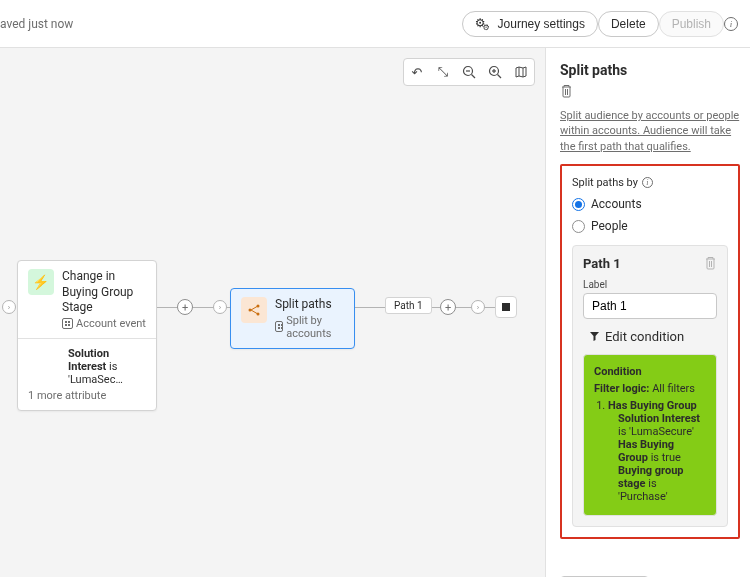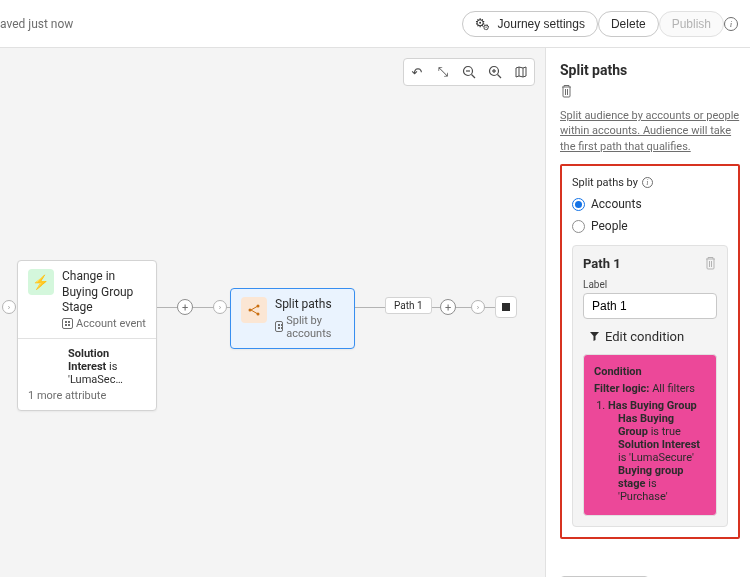--- a/index.html
+++ b/index.html
@@ -57,21 +57,21 @@
   .radio { width: 13px; height: 13px; border: 1px solid #8e8e8e; border-radius: 50%; display: inline-flex; align-items: center; justify-content: center; }
   .radio.checked { border-color: #1473e6; }
   .radio.checked::after { content: ""; width: 7px; height: 7px; background: #1473e6; border-radius: 50%; }
   
   .path-card { background: #f4f4f4; border: 1px solid #e1e1e1; border-radius: 4px; padding: 10px; margin-top: 12px; position: relative; }
   .path-card h4 { font-size: 13px; font-weight: 700; margin-bottom: 8px; }
   .path-trash { position: absolute; top: 10px; right: 10px; color: #b3b3b3; cursor: pointer; }
   .field-label { font-size: 10px; color: #4b4b4b; margin-bottom: 3px; }
   .text-input { width: 100%; border: 1px solid #c8c8c8; border-radius: 4px; padding: 5px 8px; font-size: 12px; background: #fff; }
   .edit-cond { display: flex; align-items: center; gap: 5px; font-size: 13px; margin: 10px 0 10px 6px; cursor: pointer; }
-  .cond-box { background: #ec4899; border: 1px solid #e1e1e1; border-radius: 4px; padding: 10px; font-size: 11px; }
+  .cond-box { background: #84cc16; border: 1px solid #e1e1e1; border-radius: 4px; padding: 10px; font-size: 11px; }
   .cond-box h5 { font-weight: 700; font-size: 11px; margin-bottom: 4px; }
   .cond-box .fl { margin-bottom: 4px; }
   .cond-box ol { padding-left: 14px; }
   .cond-box li { margin-bottom: 2px; }
   .cond-box .ind { padding-left: 10px; }
   
   .add-path-btn { display: inline-flex; align-items: center; gap: 5px; border: 1px solid #c8c8c8; background: #fff; border-radius: 4px; padding: 5px 10px; font-size: 12px; cursor: pointer; margin-top: 10px; }
   .plus-filled { width: 14px; height: 14px; background: #6e6e6e; color: #fff; border-radius: 50%; display: inline-flex; align-items: center; justify-content: center; font-size: 11px; line-height: 1; }
   
   svg { display: block; }
@@ -208,22 +208,22 @@
               <path d="M1 1 h9 L6.5 5 v4 l-2 1 V5 Z" fill="#2c2c2c"></path>
             </svg>
           <span>Edit condition</span>
         </div>
         <div class="cond-box">
           <h5>Condition</h5>
           <div class="fl"><strong>Filter logic:</strong><span> All filters</span></div>
           <ol>
             <li>
               <strong>Has Buying Group</strong>
+              <div class="ind"><strong>Solution Interest</strong><span> is 'LumaSecure'</span></div>
               <div class="ind"><strong>Has Buying Group</strong><span> is true</span></div>
-              <div class="ind"><strong>Solution Interest</strong><span> is 'LumaSecure'</span></div>
               <div class="ind"><strong>Buying group stage</strong><span> is 'Purchase'</span></div>
             </li>
           </ol>
         </div>
       </div>
     </div>
 
     <button class="add-path-btn">
       <span class="plus-filled">+</span>
       <span>Add path</span>

